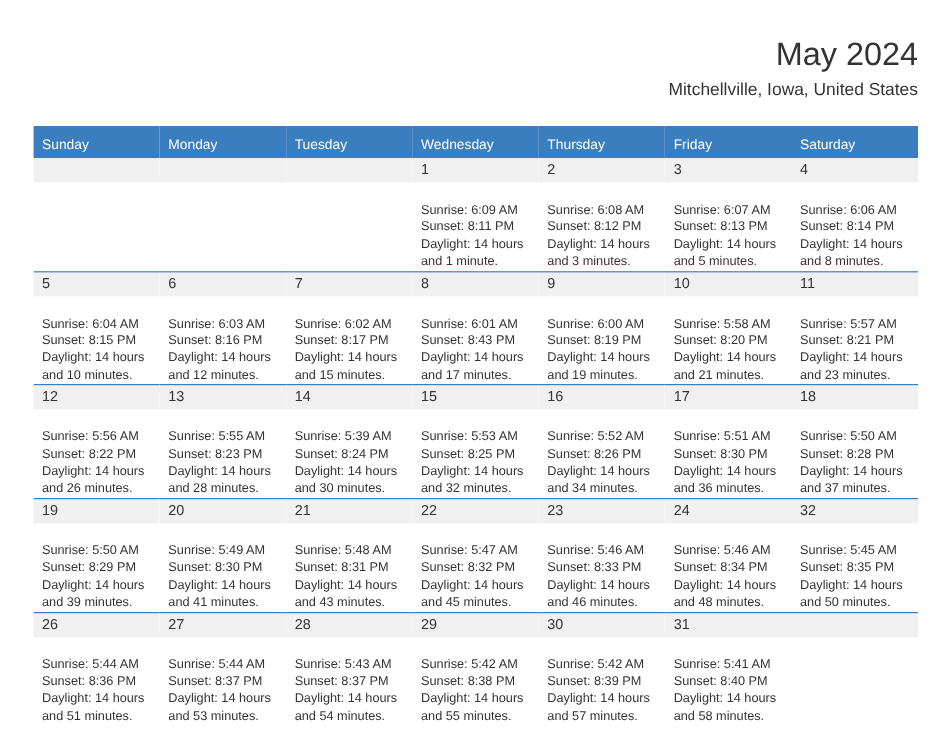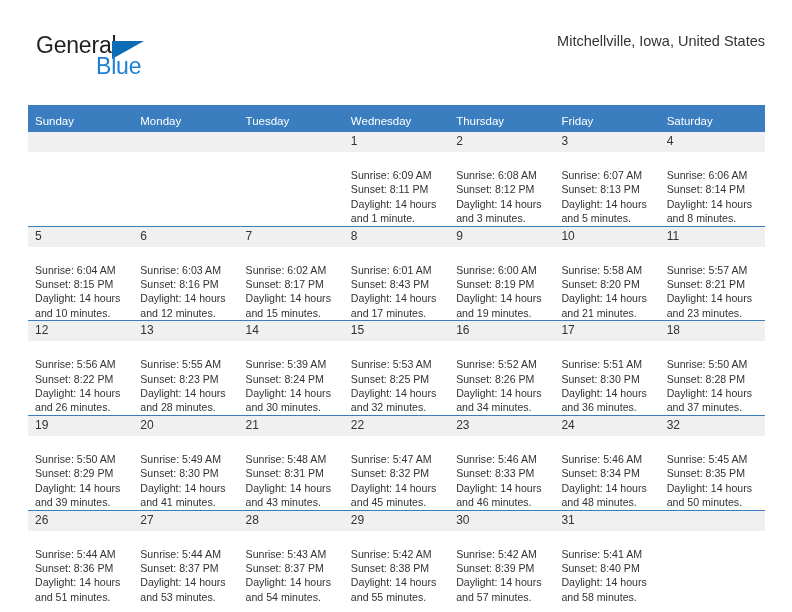--- a/index.html
+++ b/index.html
@@ -138,27 +138,23 @@
     white-space: nowrap;
   }
 </style>
 </head>
 <body>
 
 <div class="page">
 
   <div class="header">
 
-    <div class="logo">
-      <span class="logo-general">General</span>
-      <span class="logo-triangle"></span>
-      <span class="logo-blue">Blue</span>
-    </div>
 
     <div class="title-block">
+      <div class="month-title">May 2024</div>
       <div class="location-subtitle">Mitchellville, Iowa, United States</div>
     </div>
 
   </div>
 
   <table class="calendar">
     <thead>
       <tr>
         <th>Sunday</th>
         <th>Monday</th>

